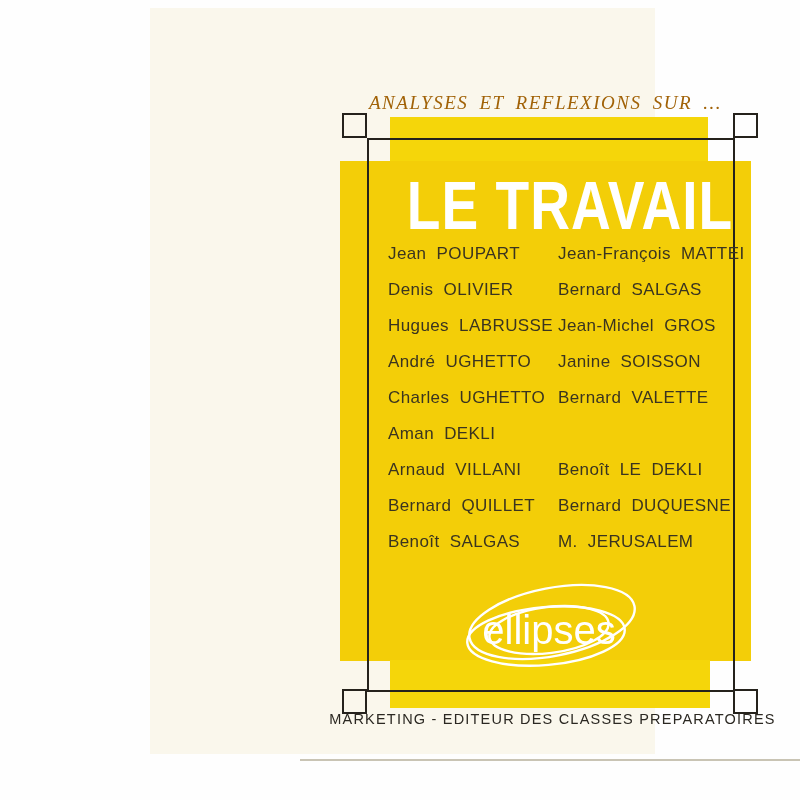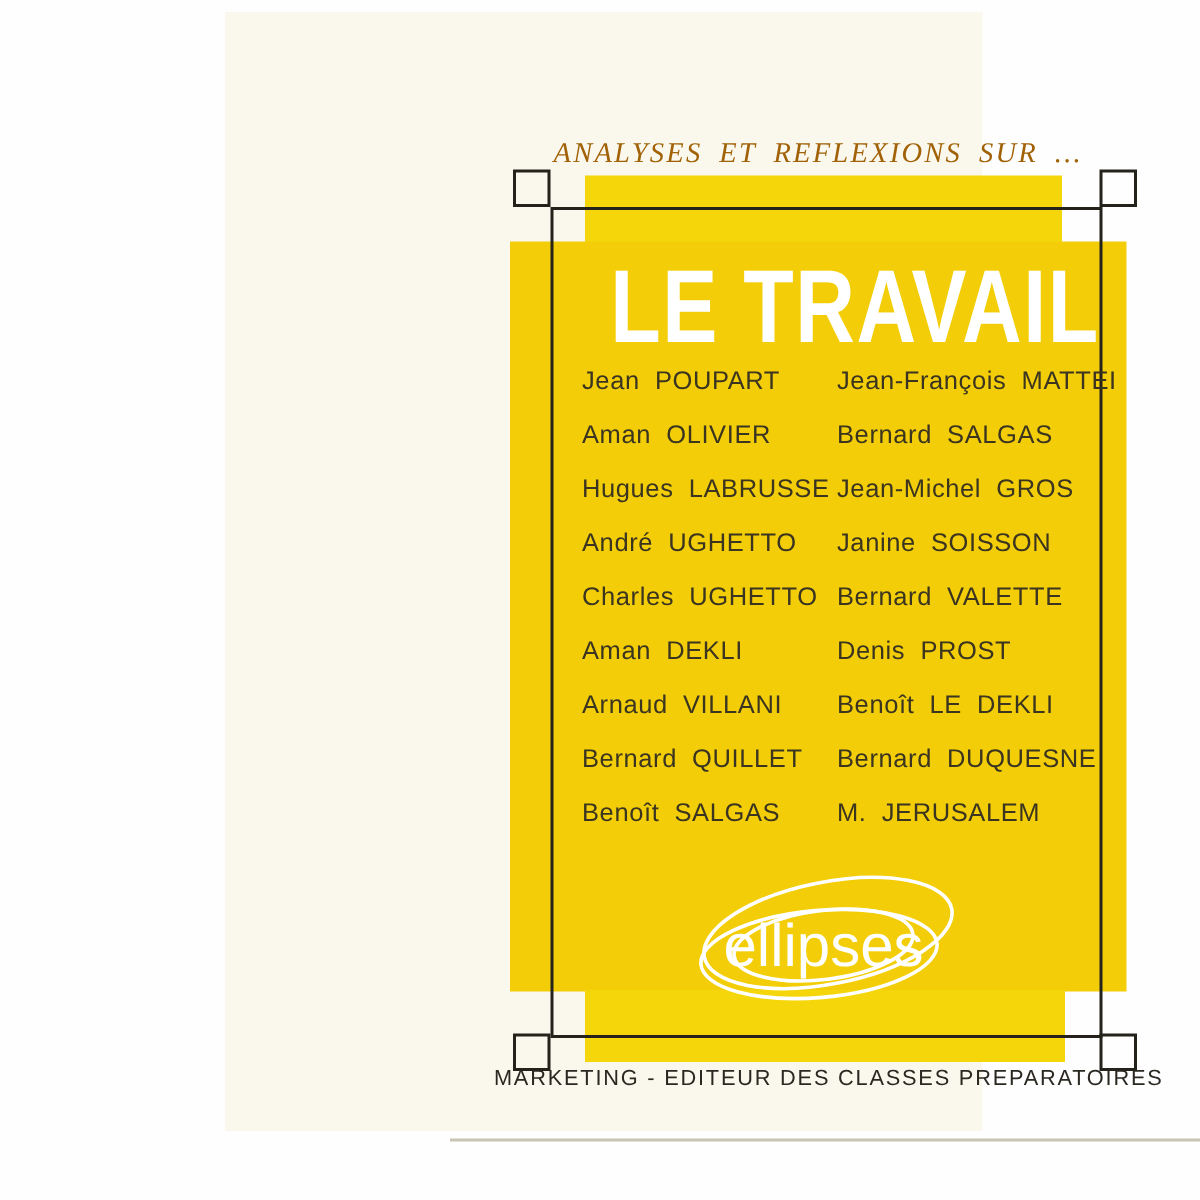--- a/index.html
+++ b/index.html
@@ -109,38 +109,37 @@
     <div class="book-title-wrap">
       <span class="book-title">LE TRAVAIL</span>
     </div>
 
     <div class="authors-list">
       <div class="author-row">
         <span class="author-name author-left">Jean POUPART</span>
         <span class="author-name author-right">Jean-François MATTEI</span>
       </div>
       <div class="author-row">
-        <span class="author-name author-left">Aman OLIVIER</span>
+        <span class="author-name author-left">Denis OLIVIER</span>
         <span class="author-name author-right">Bernard SALGAS</span>
       </div>
       <div class="author-row">
         <span class="author-name author-left">Hugues LABRUSSE</span>
         <span class="author-name author-right">Jean-Michel GROS</span>
       </div>
       <div class="author-row">
         <span class="author-name author-left">André UGHETTO</span>
         <span class="author-name author-right">Janine SOISSON</span>
       </div>
       <div class="author-row">
         <span class="author-name author-left">Charles UGHETTO</span>
         <span class="author-name author-right">Bernard VALETTE</span>
       </div>
       <div class="author-row">
         <span class="author-name author-left">Aman DEKLI</span>
-        <span class="author-name author-right">Denis PROST</span>
       </div>
       <div class="author-row">
         <span class="author-name author-left">Arnaud VILLANI</span>
         <span class="author-name author-right">Benoît LE DEKLI</span>
       </div>
       <div class="author-row">
         <span class="author-name author-left">Bernard QUILLET</span>
         <span class="author-name author-right">Bernard DUQUESNE</span>
       </div>
       <div class="author-row">

